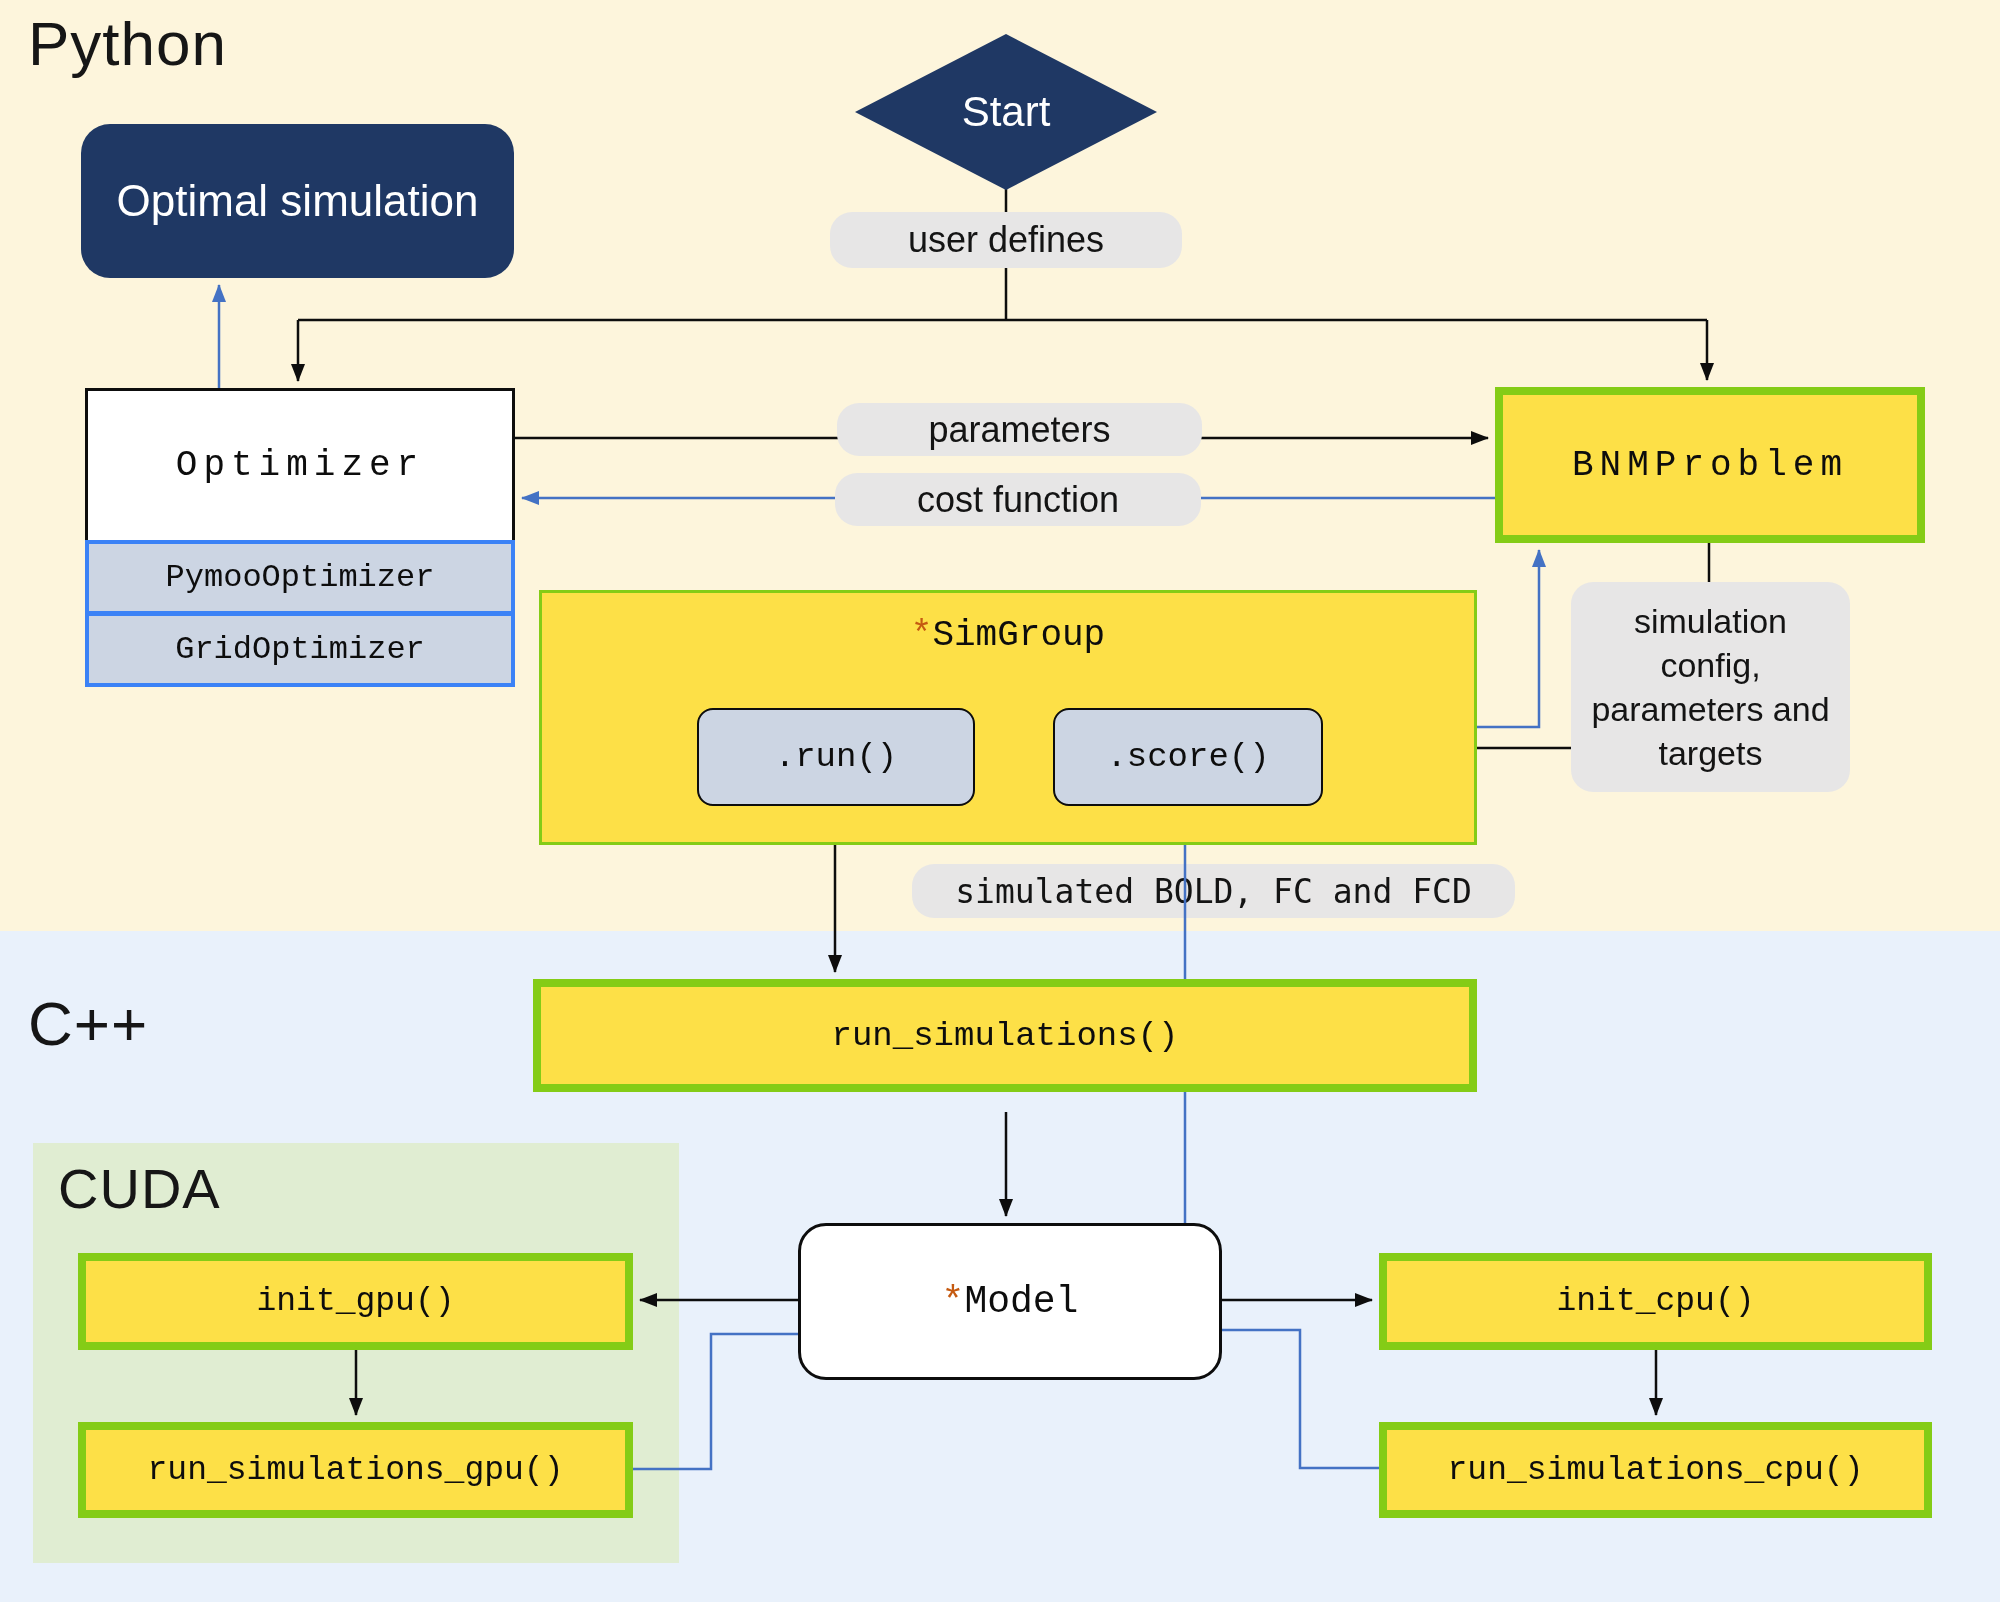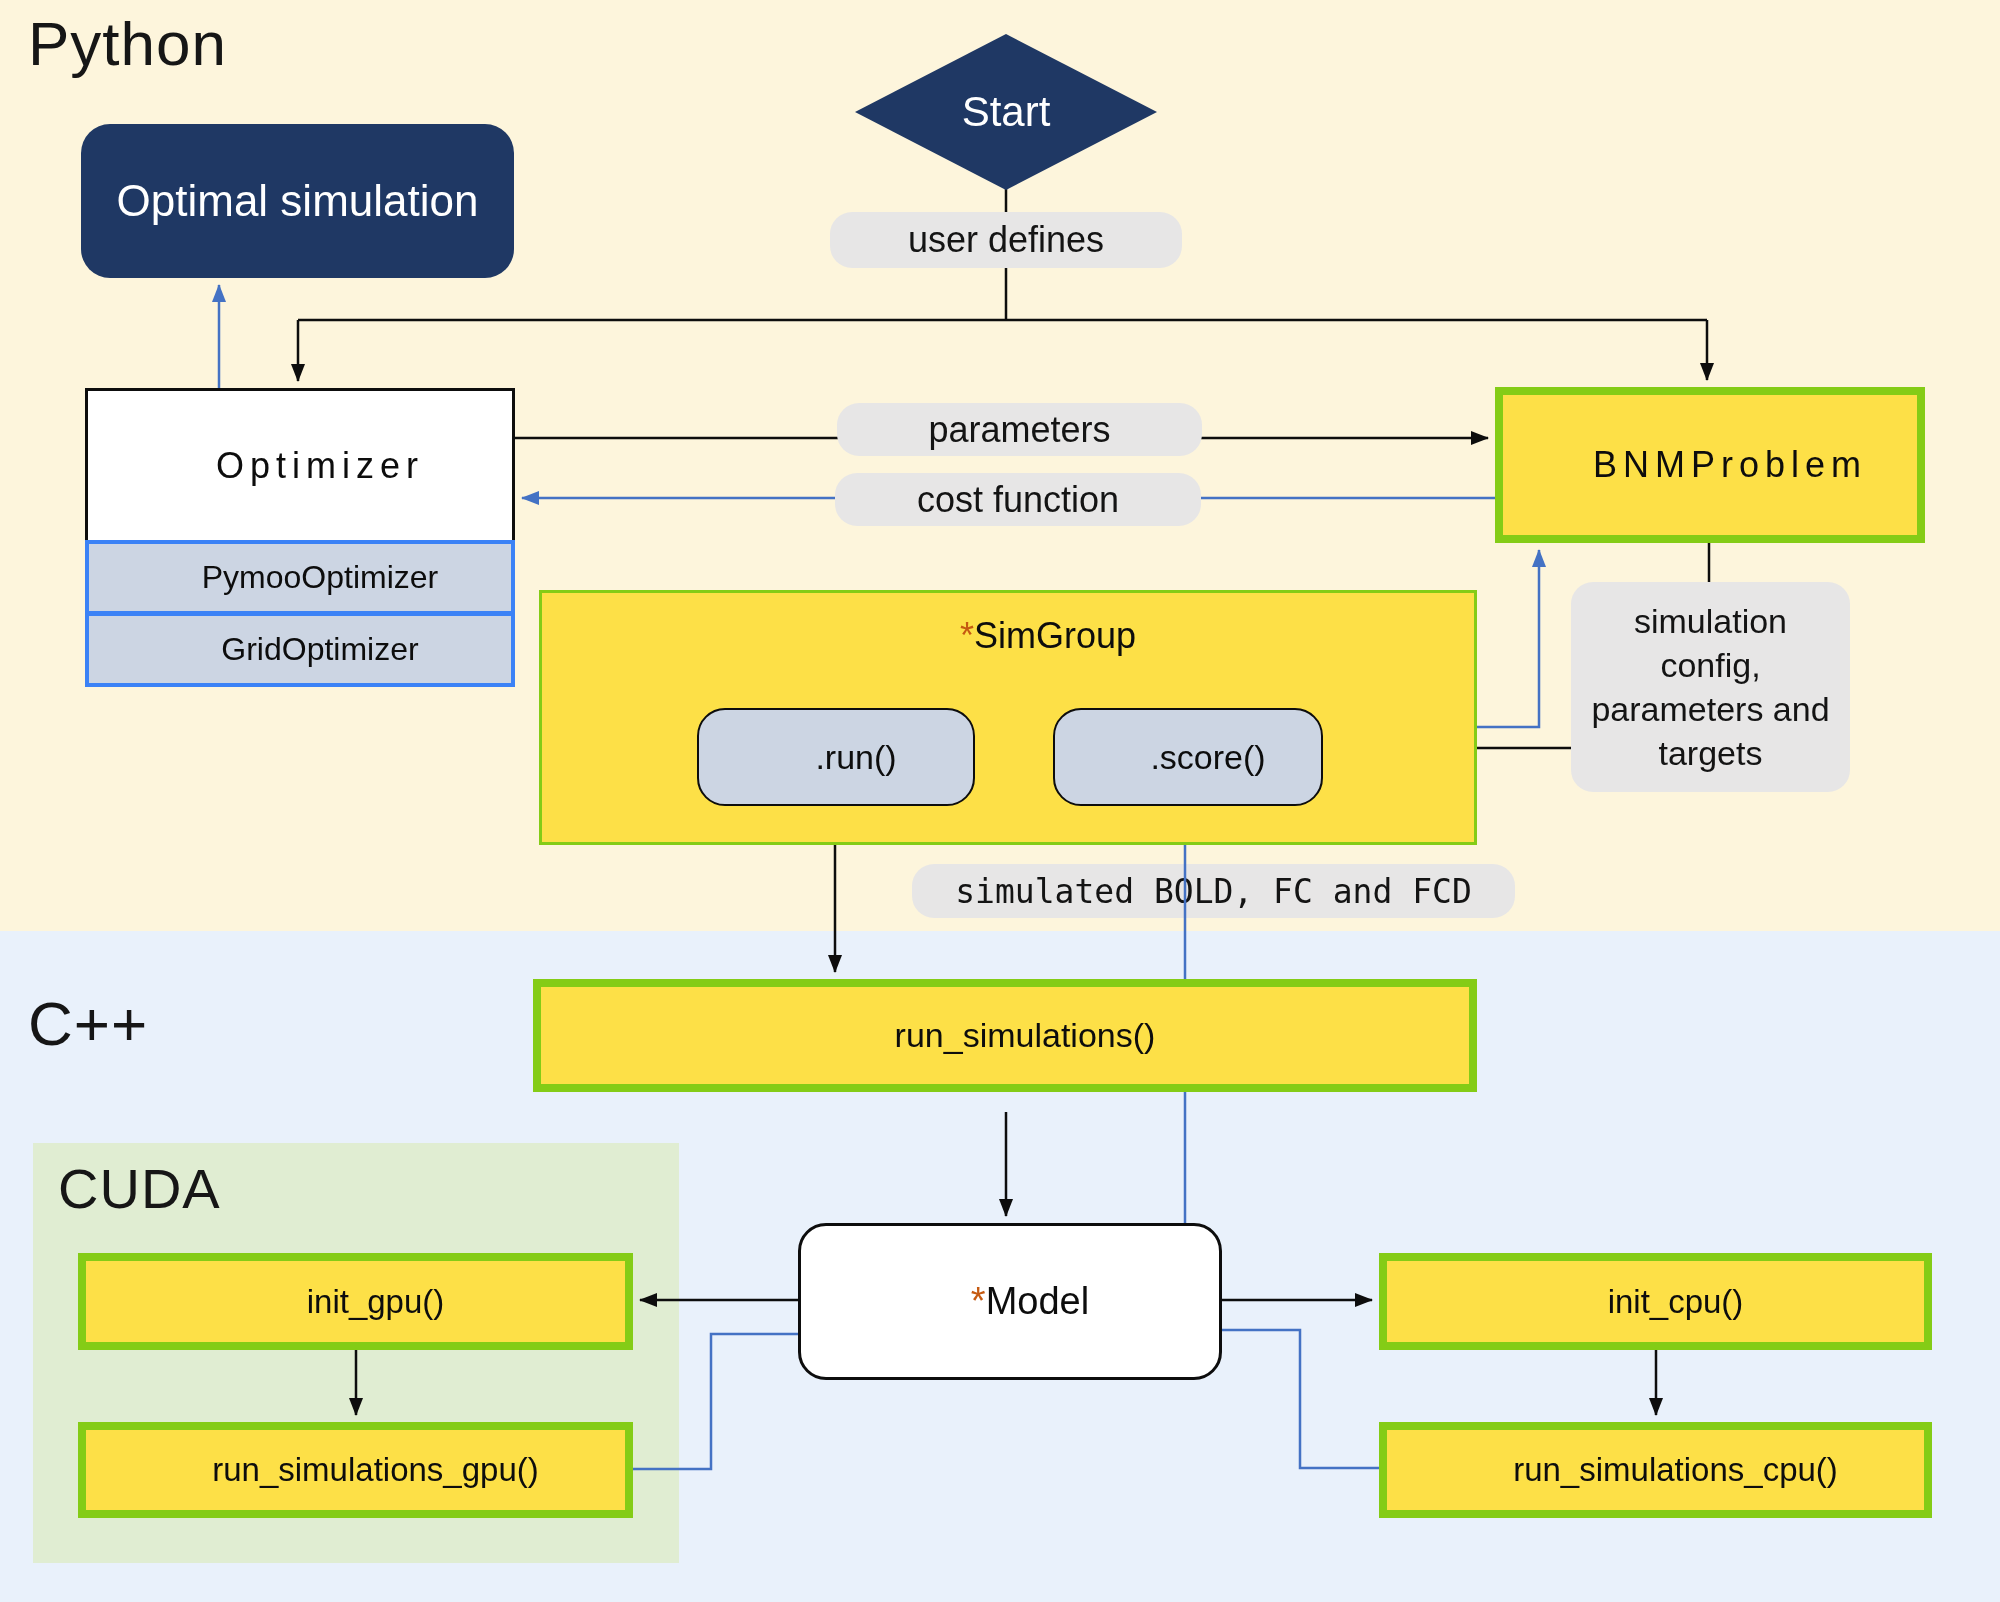--- a/index.html
+++ b/index.html
@@ -14,42 +14,42 @@
   .section-label{position:absolute;z-index:2;font-family:"Liberation Sans",sans-serif;color:#161616;letter-spacing:1px;}
   #label-python{left:28px;top:8px;font-size:62px;}
   #label-cpp{left:28px;top:988px;font-size:62px;}
   #label-cuda{left:58px;top:1156px;font-size:56px;}
 
   svg.wires{position:absolute;left:0;top:0;z-index:5;pointer-events:none;}
 
   .node{position:absolute;box-sizing:border-box;display:flex;align-items:center;justify-content:center;
         text-align:center;z-index:10;}
   .rect{background:#fde047;border:8px solid #84cc16;}
-  .mono{font-family:Liberation Sans, sans-serif;color:#0d0d0d;padding-left:40px;}
+  .mono{font-family:Liberation Mono, monospace;color:#0d0d0d;}
   .navy{background:#1f3864;color:#ffffff;}
   .graylab{position:absolute;background:#e7e6e6;display:flex;align-items:center;justify-content:center;
            text-align:center;z-index:20;color:#141414;border-radius:22px;}
   .graylab.under{z-index:3;}
 
   #diamond-start{left:855px;top:34px;width:302px;height:156px;background:transparent;border:none;text-align:right;}
   #diamond-start svg{position:absolute;left:0;top:0;}
   #diamond-start span{position:relative;z-index:2;color:#fff;font-size:42px;}
 
   #optimal-simulation{left:81px;top:124px;width:433px;height:154px;font-size:44px;line-height:1.22;border-radius:29px;}
   #optimizer-stack{position:absolute;left:85px;top:388px;width:430px;z-index:10;}
   #optimizer-main{box-sizing:border-box;width:430px;height:155px;background:#fff;border:3px solid #0d0d0d;
                   display:flex;align-items:center;justify-content:center;font-size:36px;letter-spacing:6px;}
   .opt-row{box-sizing:border-box;width:430px;height:75px;background:#ccd5e3;border:4px solid #3b82f6;margin-top:-3px;
            display:flex;align-items:center;justify-content:center;font-size:32px;}
   #bnm-problem{left:1495px;top:387px;width:430px;height:156px;font-size:36px;letter-spacing:6px;}
 
   #sim-group{left:539px;top:590px;width:938px;height:255px;border-width:3.5px;display:block;}
   #sim-group-title{position:absolute;left:0;top:22px;width:100%;text-align:center;font-size:36px;}
   .star{color:#c55a11;}
-  .method{position:absolute;box-sizing:border-box;background:#ccd5e3;border:2.5px solid #0d0d0d;border-radius:28px;
+  .method{position:absolute;box-sizing:border-box;background:#ccd5e3;border:2.5px solid #0d0d0d;border-radius:16px;
           display:flex;align-items:center;justify-content:center;font-size:34px;}
   #method-run{left:155px;top:115px;width:278px;height:98px;}
   #method-score{left:511px;top:115px;width:270px;height:98px;}
 
   #run-simulations{left:533px;top:979px;width:944px;height:113px;font-size:34px;}
   #model{left:798px;top:1223px;width:424px;height:157px;border:3.5px solid #0d0d0d;border-radius:28px;
          background:#fff;font-size:38px;}
   #init-gpu{left:78px;top:1253px;width:555px;height:97px;font-size:33px;}
   #run-simulations-gpu{left:78px;top:1422px;width:555px;height:96px;font-size:33px;}
   #init-cpu{left:1379px;top:1253px;width:553px;height:97px;font-size:33px;}

